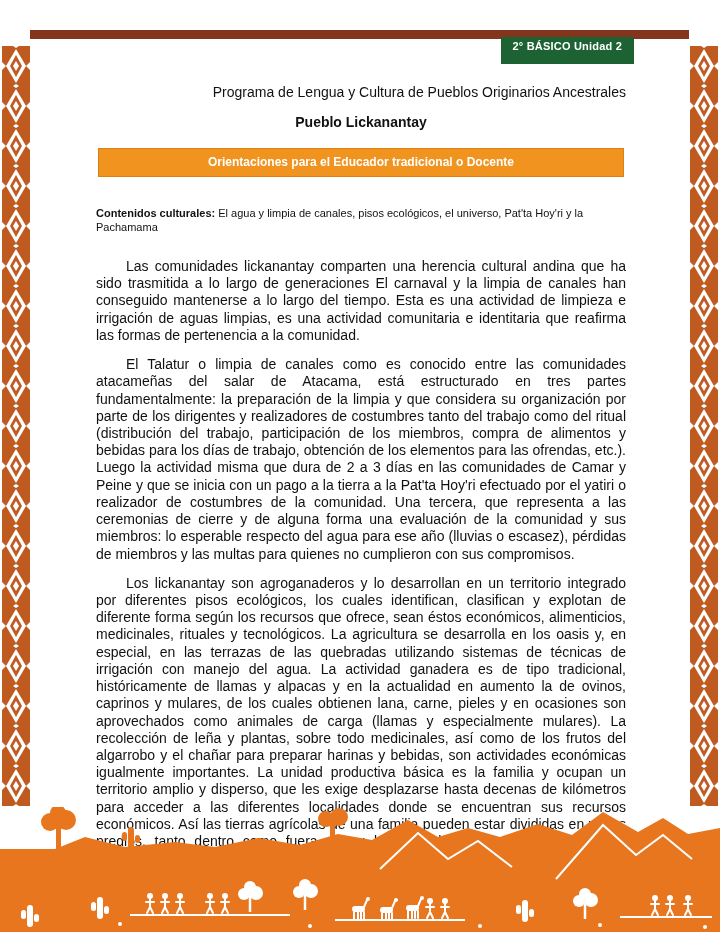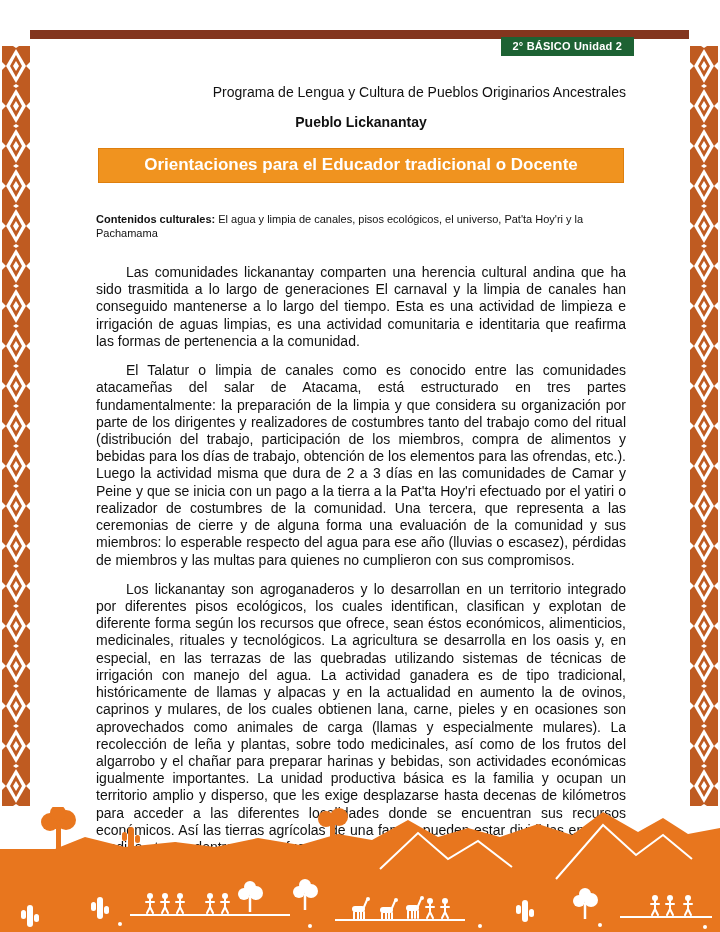--- a/index.html
+++ b/index.html
@@ -19,21 +19,21 @@
     height: 9px;
     background: #83351E;
   }
   .badge {
     position: absolute;
     top: 37px; right: 86px;
     background: #1D6233;
     color: #fff;
     font-size: 11px;
     font-weight: bold;
-    padding: 3px 12px 4px;
+    padding: 3px 12px 12px;
     letter-spacing: .2px;
     white-space: nowrap;
   }
   .side-border { position: absolute; top: 46px; }
   .side-border.left  { left: 2px; }
   .side-border.right { right: 2px; }
   .content {
     position: absolute;
     top: 84px; left: 96px;
     width: 530px;
@@ -48,21 +48,21 @@
     font-size: 14px;
     font-weight: bold;
     text-align: center;
     margin: 0 0 18px;
   }
   .banner {
     background: #F0931F;
     border: 1px solid #DE7F0E;
     color: #ffffff;
     font-weight: bold;
-    font-size: 17px;
+    font-size: 12px;
     text-align: center;
     padding: 6px 4px 7px;
     margin: 0 2px 30px;
   }
   .contenidos {
     font-size: 11px;
     line-height: 1.23;
     margin: 0 0 24px;
   }
   .contenidos .lbl { font-weight: bold; }

